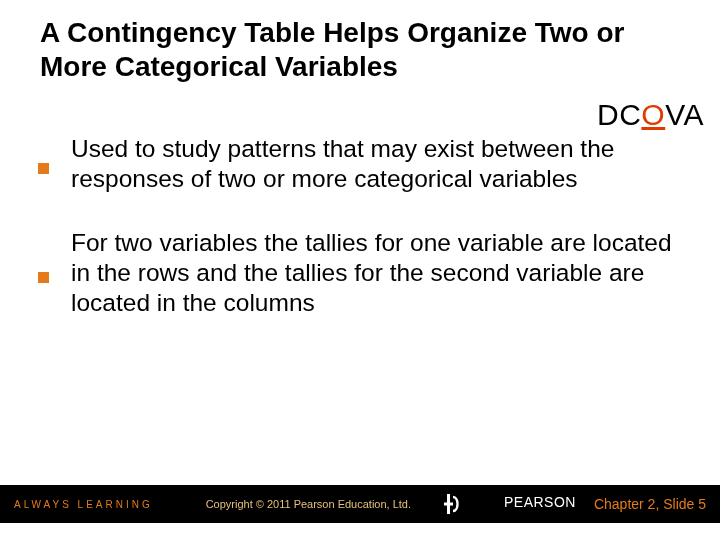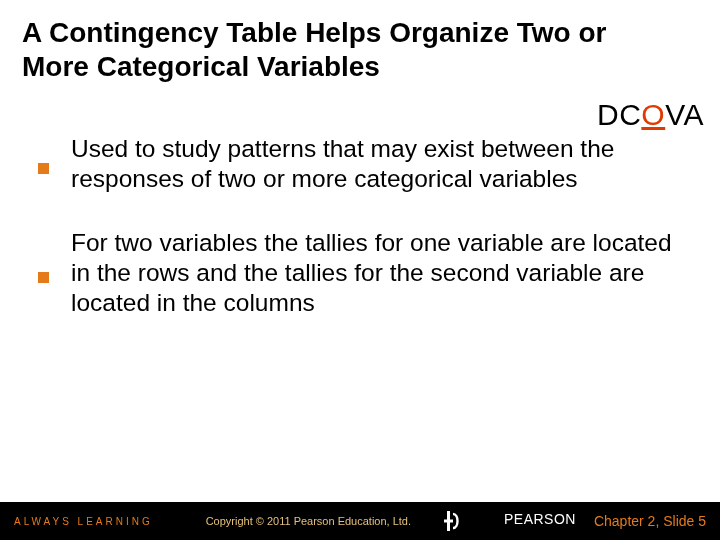--- a/index.html
+++ b/index.html
@@ -13,21 +13,21 @@
   }
   .slide {
     position: relative;
     width: 720px;
     height: 540px;
     box-sizing: border-box;
   }
   .title {
     position: absolute;
     top: 16px;
-    left: 22px;
+    left: 40px;
     right: 40px;
     font-size: 28px;
     font-weight: bold;
     line-height: 1.22;
     color: #000;
   }
   .dcova {
     position: absolute;
     top: 98px;
     right: 16px;
@@ -64,21 +64,21 @@
     flex: 0 0 auto;
   }
   .bullet-text {
     font-size: 24.5px;
     line-height: 1.22;
     color: #000;
   }
   .footer {
     position: absolute;
     left: 0;
-    bottom: 0;
+    bottom: 17px;
     width: 720px;
     height: 38px;
     background: #000;
     display: flex;
     align-items: center;
     color: #fff;
     margin-top: 13px;
   }
   .footer .always {
     margin-left: 14px;

